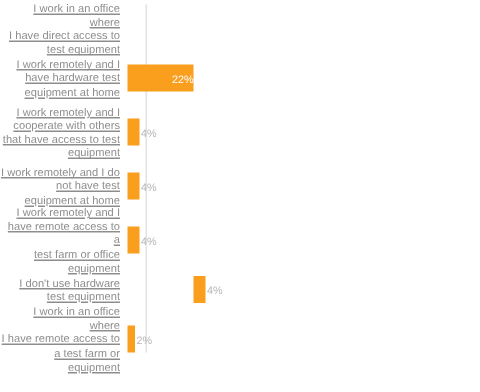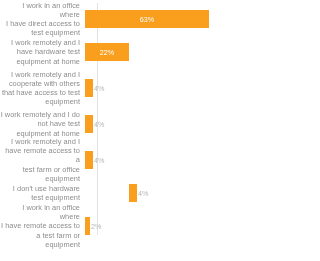--- a/index.html
+++ b/index.html
@@ -41,20 +41,21 @@
   .cat-label {
     width: 85px;
     padding-right: 5px;
     box-sizing: border-box;
     text-align: right;
     font-size: 7.4px;
     line-height: 9.2px;
     color: #8d8d8d;
     letter-spacing: 0.02px;
     white-space: pre-line;
+    text-decoration: underline;
   }
 
   .bar-area {
     position: relative;
     flex: 1 1 auto;
     height: 100%;
     display: flex;
     align-items: center;
   }
 
@@ -98,33 +99,28 @@
 <div id="chart-root">
 
   <div class="axis-line"></div>
 
   <div class="chart-rows">
 
     <div class="bar-row" style="top:3px;height:32px;">
       <div class="cat-label">I work in an office where
 I have direct access to
 test equipment</div>
-      <div class="bar-area">
-        <div class="bar" style="width:124px;">
-          <span class="bar-value">63%</span>
-        </div>
-      </div>
     </div>
 
     <div class="bar-row" style="top:36px;height:32px;">
       <div class="cat-label">I work remotely and I
 have hardware test
 equipment at home</div>
       <div class="bar-area">
-        <div class="bar" style="width:44px;">
+        <div class="bar" style="width:44px;justify-content:flex-end;">
           <span class="bar-value">22%</span>
         </div>
       </div>
     </div>
 
     <div class="bar-row" style="top:69px;height:38px;">
       <div class="cat-label">I work remotely and I
 cooperate with others
 that have access to test
 equipment</div>

